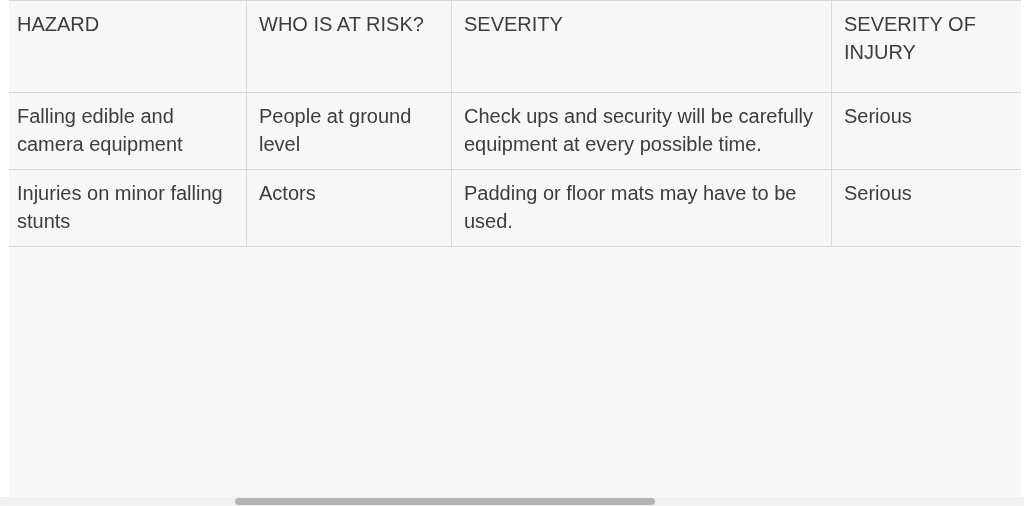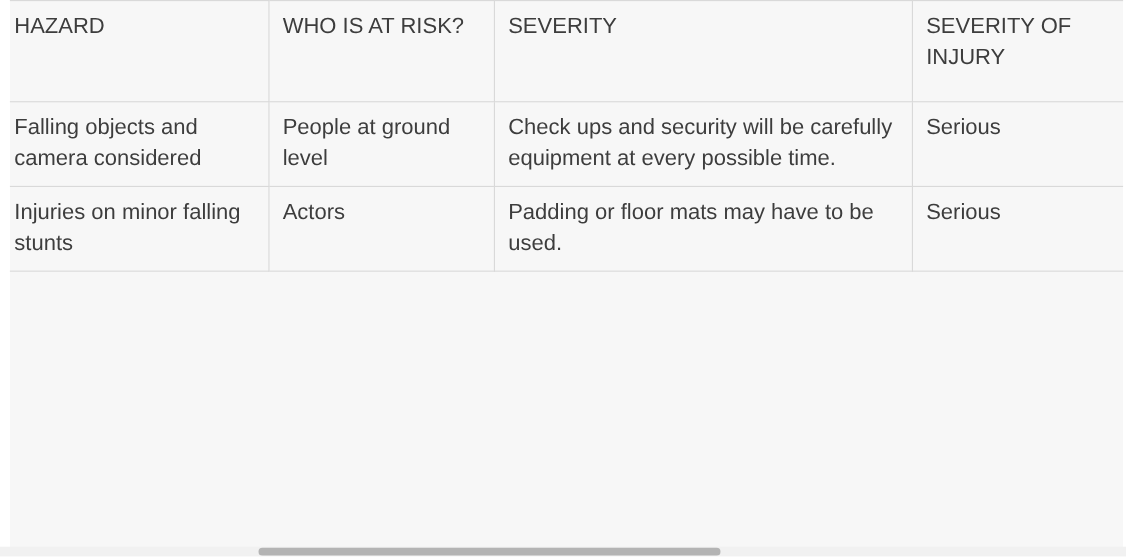--- a/index.html
+++ b/index.html
@@ -45,21 +45,21 @@
 
   table.risk-table tr.header-row td {
     color: #3d3d3d;
   }
 
   table.risk-table tr:first-child td {
     border-top: 1px solid #d9d9d9;
   }
 
   table.risk-table td.col-0 {
-    border-left: 1px solid #84cc16;
+    border-left: 5px solid #84cc16;
   }
 
   
   col.c0 { width: 244px; }
   col.c1 { width: 205px; }
   col.c2 { width: 380px; }
   col.c3 { width: 195px; }
 
   .row-h td { height: 72px; }
 
@@ -111,21 +111,21 @@
     <tbody>
       <tr class="header-row row-h">
         <td class="col-0">HAZARD</td>
         <td class="col-1">WHO IS AT RISK?</td>
         <td class="col-2">SEVERITY</td>
         <td class="col-3">SEVERITY OF INJURY</td>
       </tr>
 
 
       <tr>
-        <td class="col-0">Falling objects and camera considered</td>
+        <td class="col-0">Falling edible and camera equipment</td>
         <td class="col-1">People at ground level</td>
         <td class="col-2">Check ups and security will be carefully equipment at every possible time.</td>
         <td class="col-3">Serious</td>
       </tr>
 
 
       <tr>
         <td class="col-0">Injuries on minor falling stunts</td>
         <td class="col-1">Actors</td>
         <td class="col-2">Padding or floor mats may have to be used.</td>

